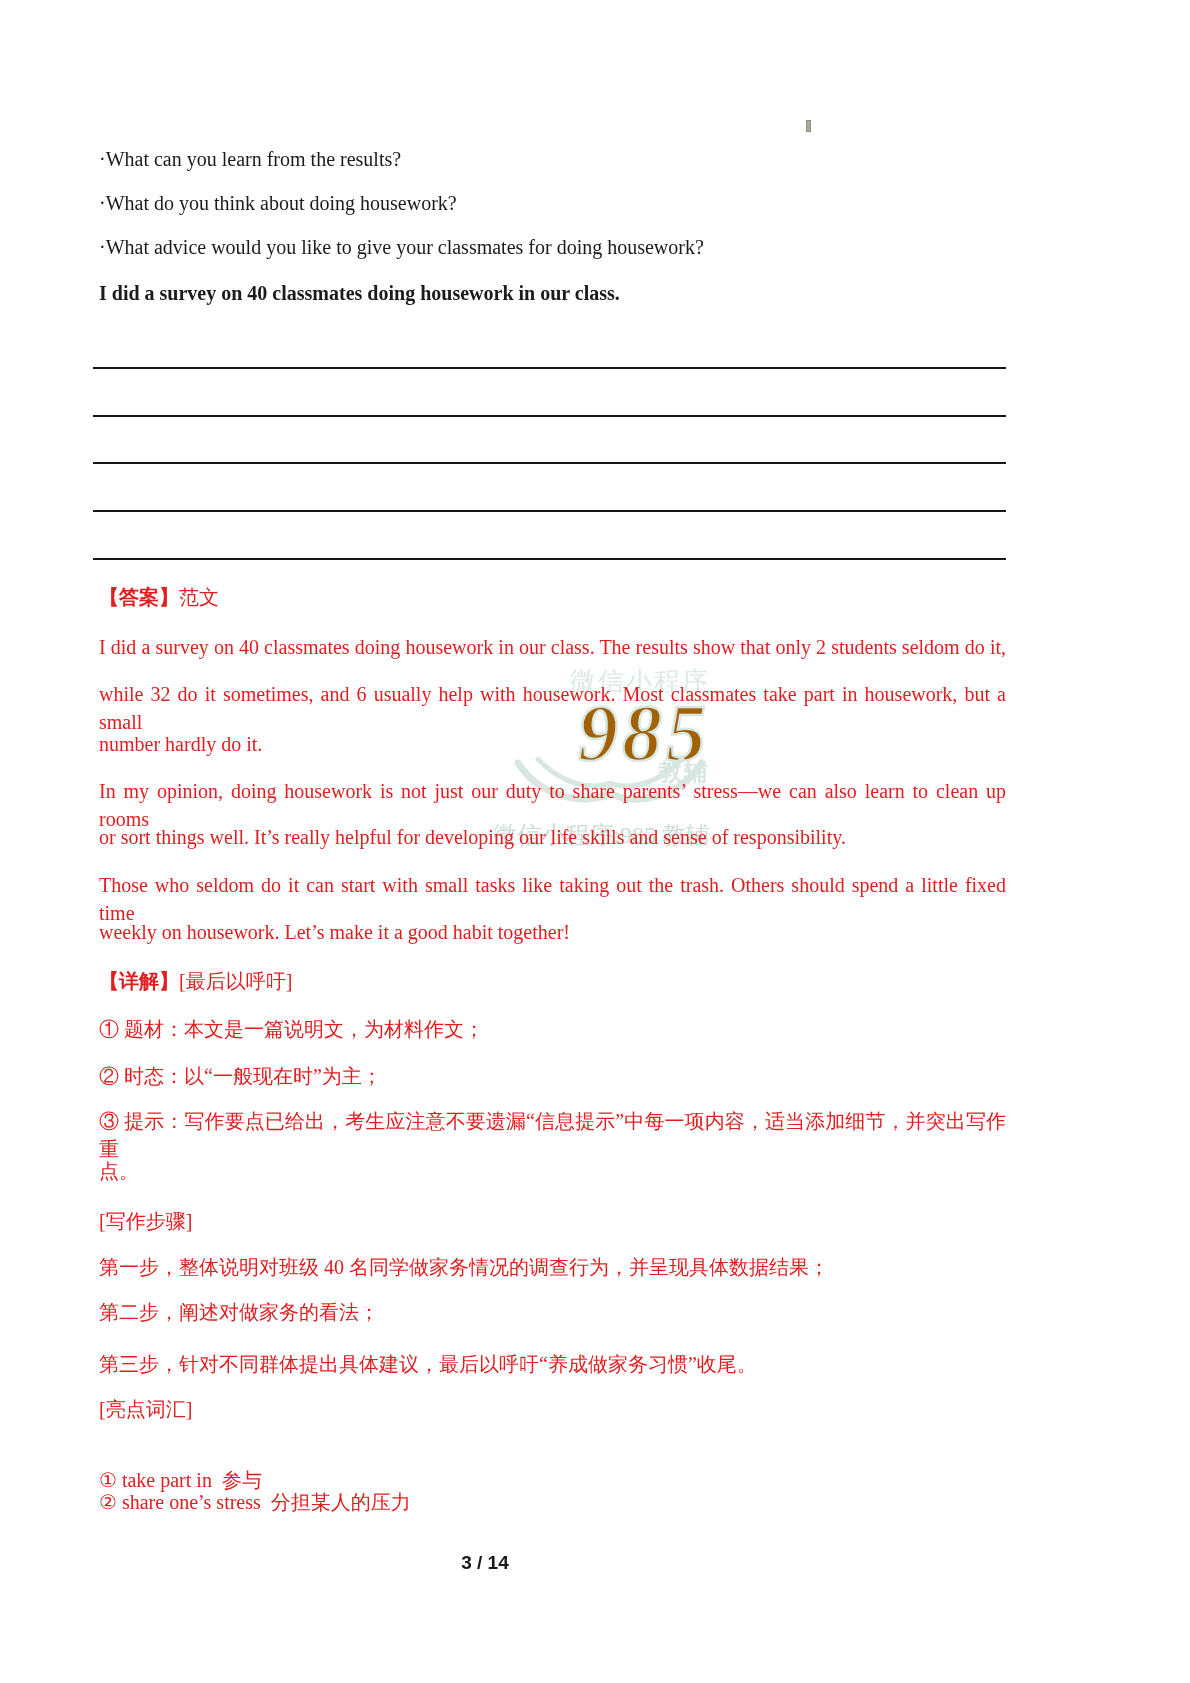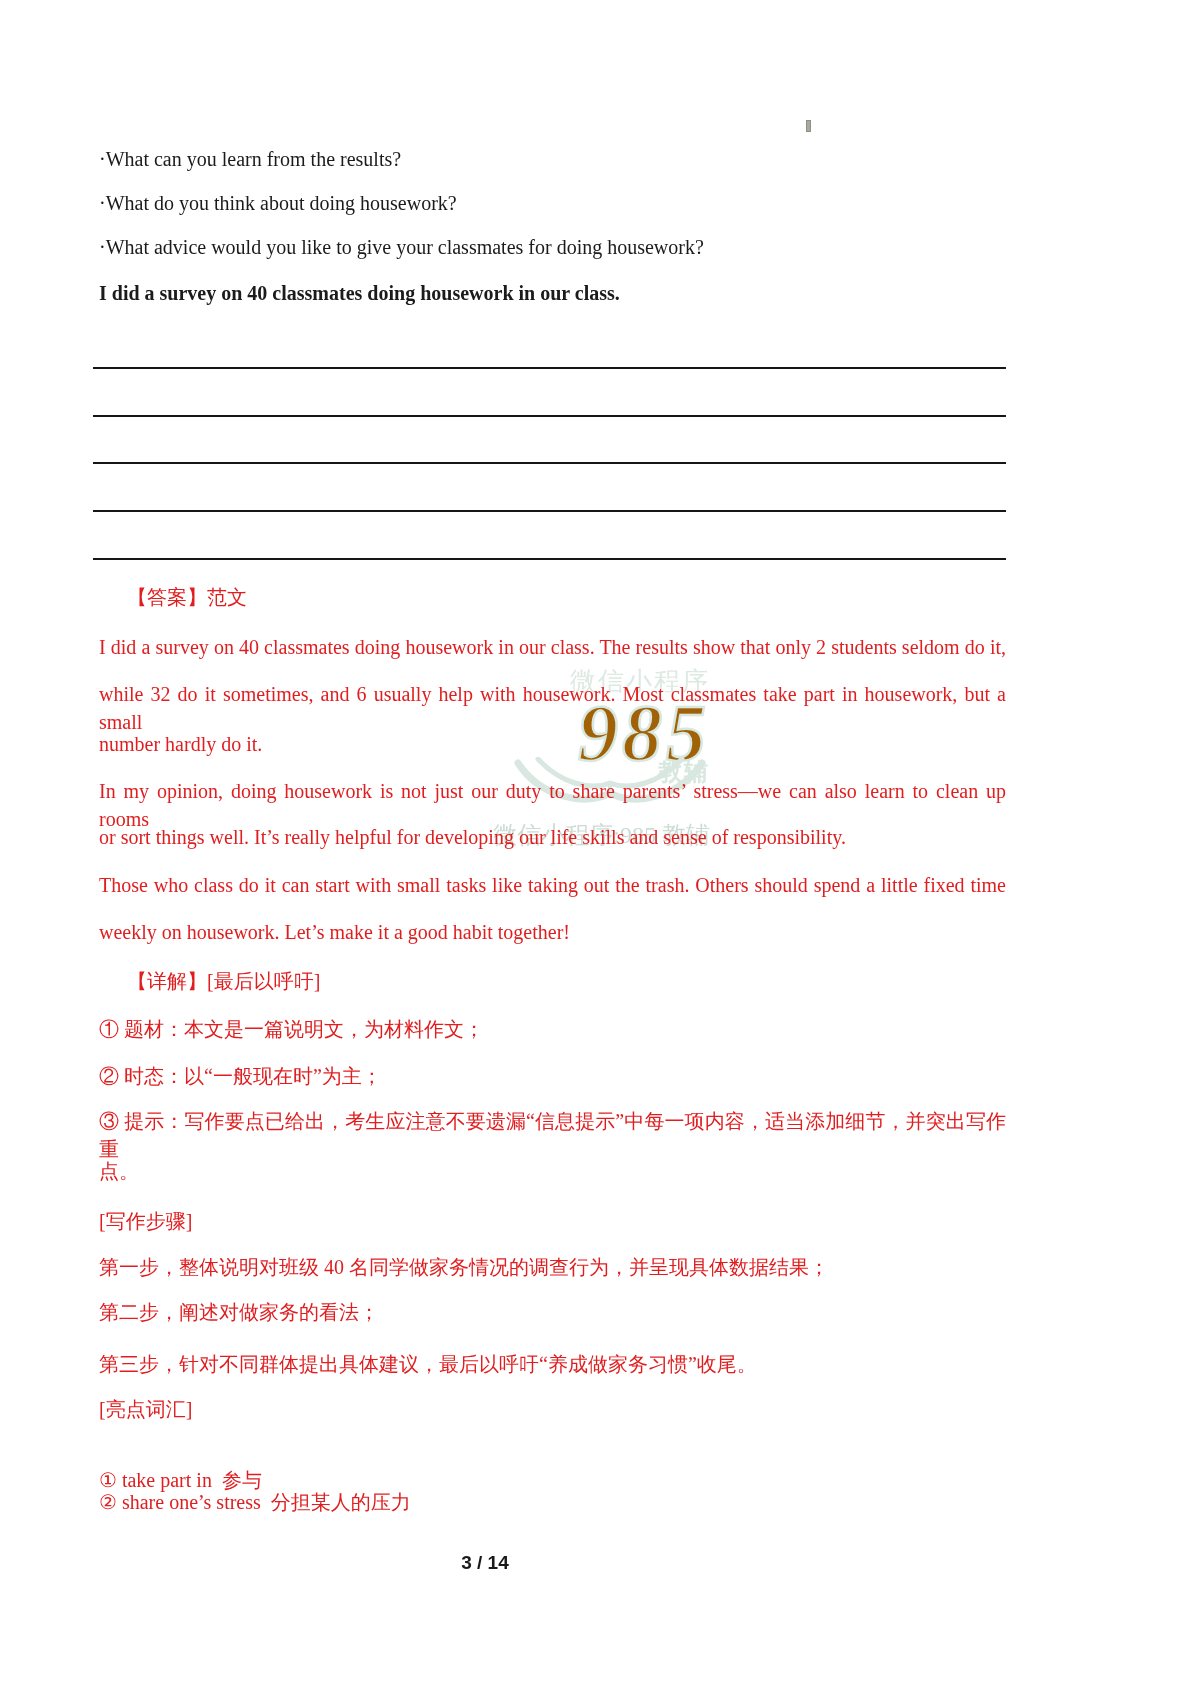--- a/index.html
+++ b/index.html
@@ -14,21 +14,21 @@
   .ln{
     position:absolute;
     left:99px;width:907px;
     font-size:20px;line-height:28px;
     white-space:pre-wrap;
     z-index:2;
   }
   .jf{ text-align:justify; text-align-last:justify; }
   .bold{ font-weight:bold; }
   .red{ color:#e01e20; }
-  .hdr .bracket{ font-weight:normal;margin-left:28px; }
+  .hdr .bracket{ font-weight:bold; }
   .rule{
     position:absolute;
     left:93px;width:913px;height:0;
     border-top:2.6px solid #161616;
     background:repeating-linear-gradient(90deg,#161616 0 36px,transparent 36px 38px);
     z-index:2;
   }
   
   .wm{
     position:absolute;
@@ -117,21 +117,21 @@
   <div class="rule" style="top:510px"></div>
   <div class="rule" style="top:558px"></div>
 
   <div class="ln red hdr" style="top:583px"><span class="bracket">【答案】</span><span>范文</span></div>
 
   <div class="ln red jf" style="top:633px">I did a survey on 40 classmates doing housework in our class. The results show that only 2 students seldom do it,</div>
   <div class="ln red jf" style="top:680px">while 32 do it sometimes, and 6 usually help with housework. Most classmates take part in housework, but a small</div>
   <div class="ln red" style="top:730px">number hardly do it.</div>
   <div class="ln red jf" style="top:777px">In my opinion, doing housework is not just our duty to share parents’ stress—we can also learn to clean up rooms</div>
   <div class="ln red" style="top:823px">or sort things well. It’s really helpful for developing our life skills and sense of responsibility.</div>
-  <div class="ln red jf" style="top:871px">Those who class do it can start with small tasks like taking out the trash. Others should spend a little fixed time</div>
+  <div class="ln red jf" style="top:871px">Those who seldom do it can start with small tasks like taking out the trash. Others should spend a little fixed time</div>
   <div class="ln red" style="top:918px">weekly on housework. Let’s make it a good habit together!</div>
 
   <div class="ln red hdr" style="top:967px"><span class="bracket">【详解】</span><span>[最后以呼吁]</span></div>
 
   <div class="ln red" style="top:1015px">① 题材：本文是一篇说明文，为材料作文；</div>
   <div class="ln red" style="top:1062px">② 时态：以“一般现在时”为主；</div>
   <div class="ln red jf" style="top:1107px">③ 提示：写作要点已给出，考生应注意不要遗漏“信息提示”中每一项内容，适当添加细节，并突出写作重</div>
   <div class="ln red" style="top:1157px">点。</div>
 
   <div class="ln red" style="top:1207px">[写作步骤]</div>

